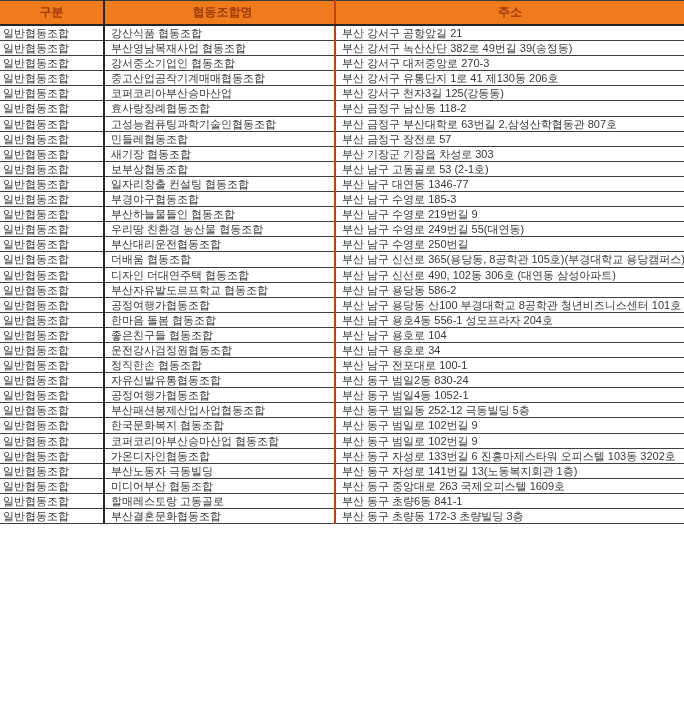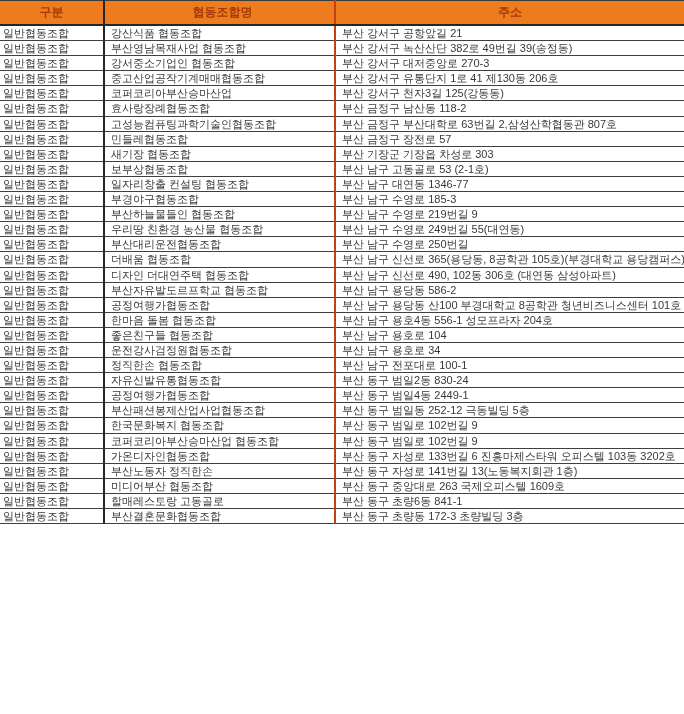--- a/index.html
+++ b/index.html
@@ -208,21 +208,21 @@
 
   <tr>
     <td class="col-category">일반협동조합</td>
     <td class="col-name">자유신발유통협동조합</td>
     <td class="col-address">부산 동구 범일2동 830-24</td>
   </tr>
 
   <tr>
     <td class="col-category">일반협동조합</td>
     <td class="col-name">공정여행가협동조합</td>
-    <td class="col-address">부산 동구 범일4동 2449-1</td>
+    <td class="col-address">부산 동구 범일4동 1052-1</td>
   </tr>
 
   <tr>
     <td class="col-category">일반협동조합</td>
     <td class="col-name">부산패션봉제산업사업협동조합</td>
     <td class="col-address">부산 동구 범일동 252-12 극동빌딩 5층</td>
   </tr>
 
   <tr>
     <td class="col-category">일반협동조합</td>
@@ -237,21 +237,21 @@
   </tr>
 
   <tr>
     <td class="col-category">일반협동조합</td>
     <td class="col-name">가온디자인협동조합</td>
     <td class="col-address">부산 동구 자성로 133번길 6 진흥마제스타워 오피스텔 103동 3202호</td>
   </tr>
 
   <tr>
     <td class="col-category">일반협동조합</td>
-    <td class="col-name">부산노동자 정직한손</td>
+    <td class="col-name">부산노동자 극동빌딩</td>
     <td class="col-address">부산 동구 자성로 141번길 13(노동복지회관 1층)</td>
   </tr>
 
   <tr>
     <td class="col-category">일반협동조합</td>
     <td class="col-name">미디어부산 협동조합</td>
     <td class="col-address">부산 동구 중앙대로 263 국제오피스텔 1609호</td>
   </tr>
 
   <tr>

